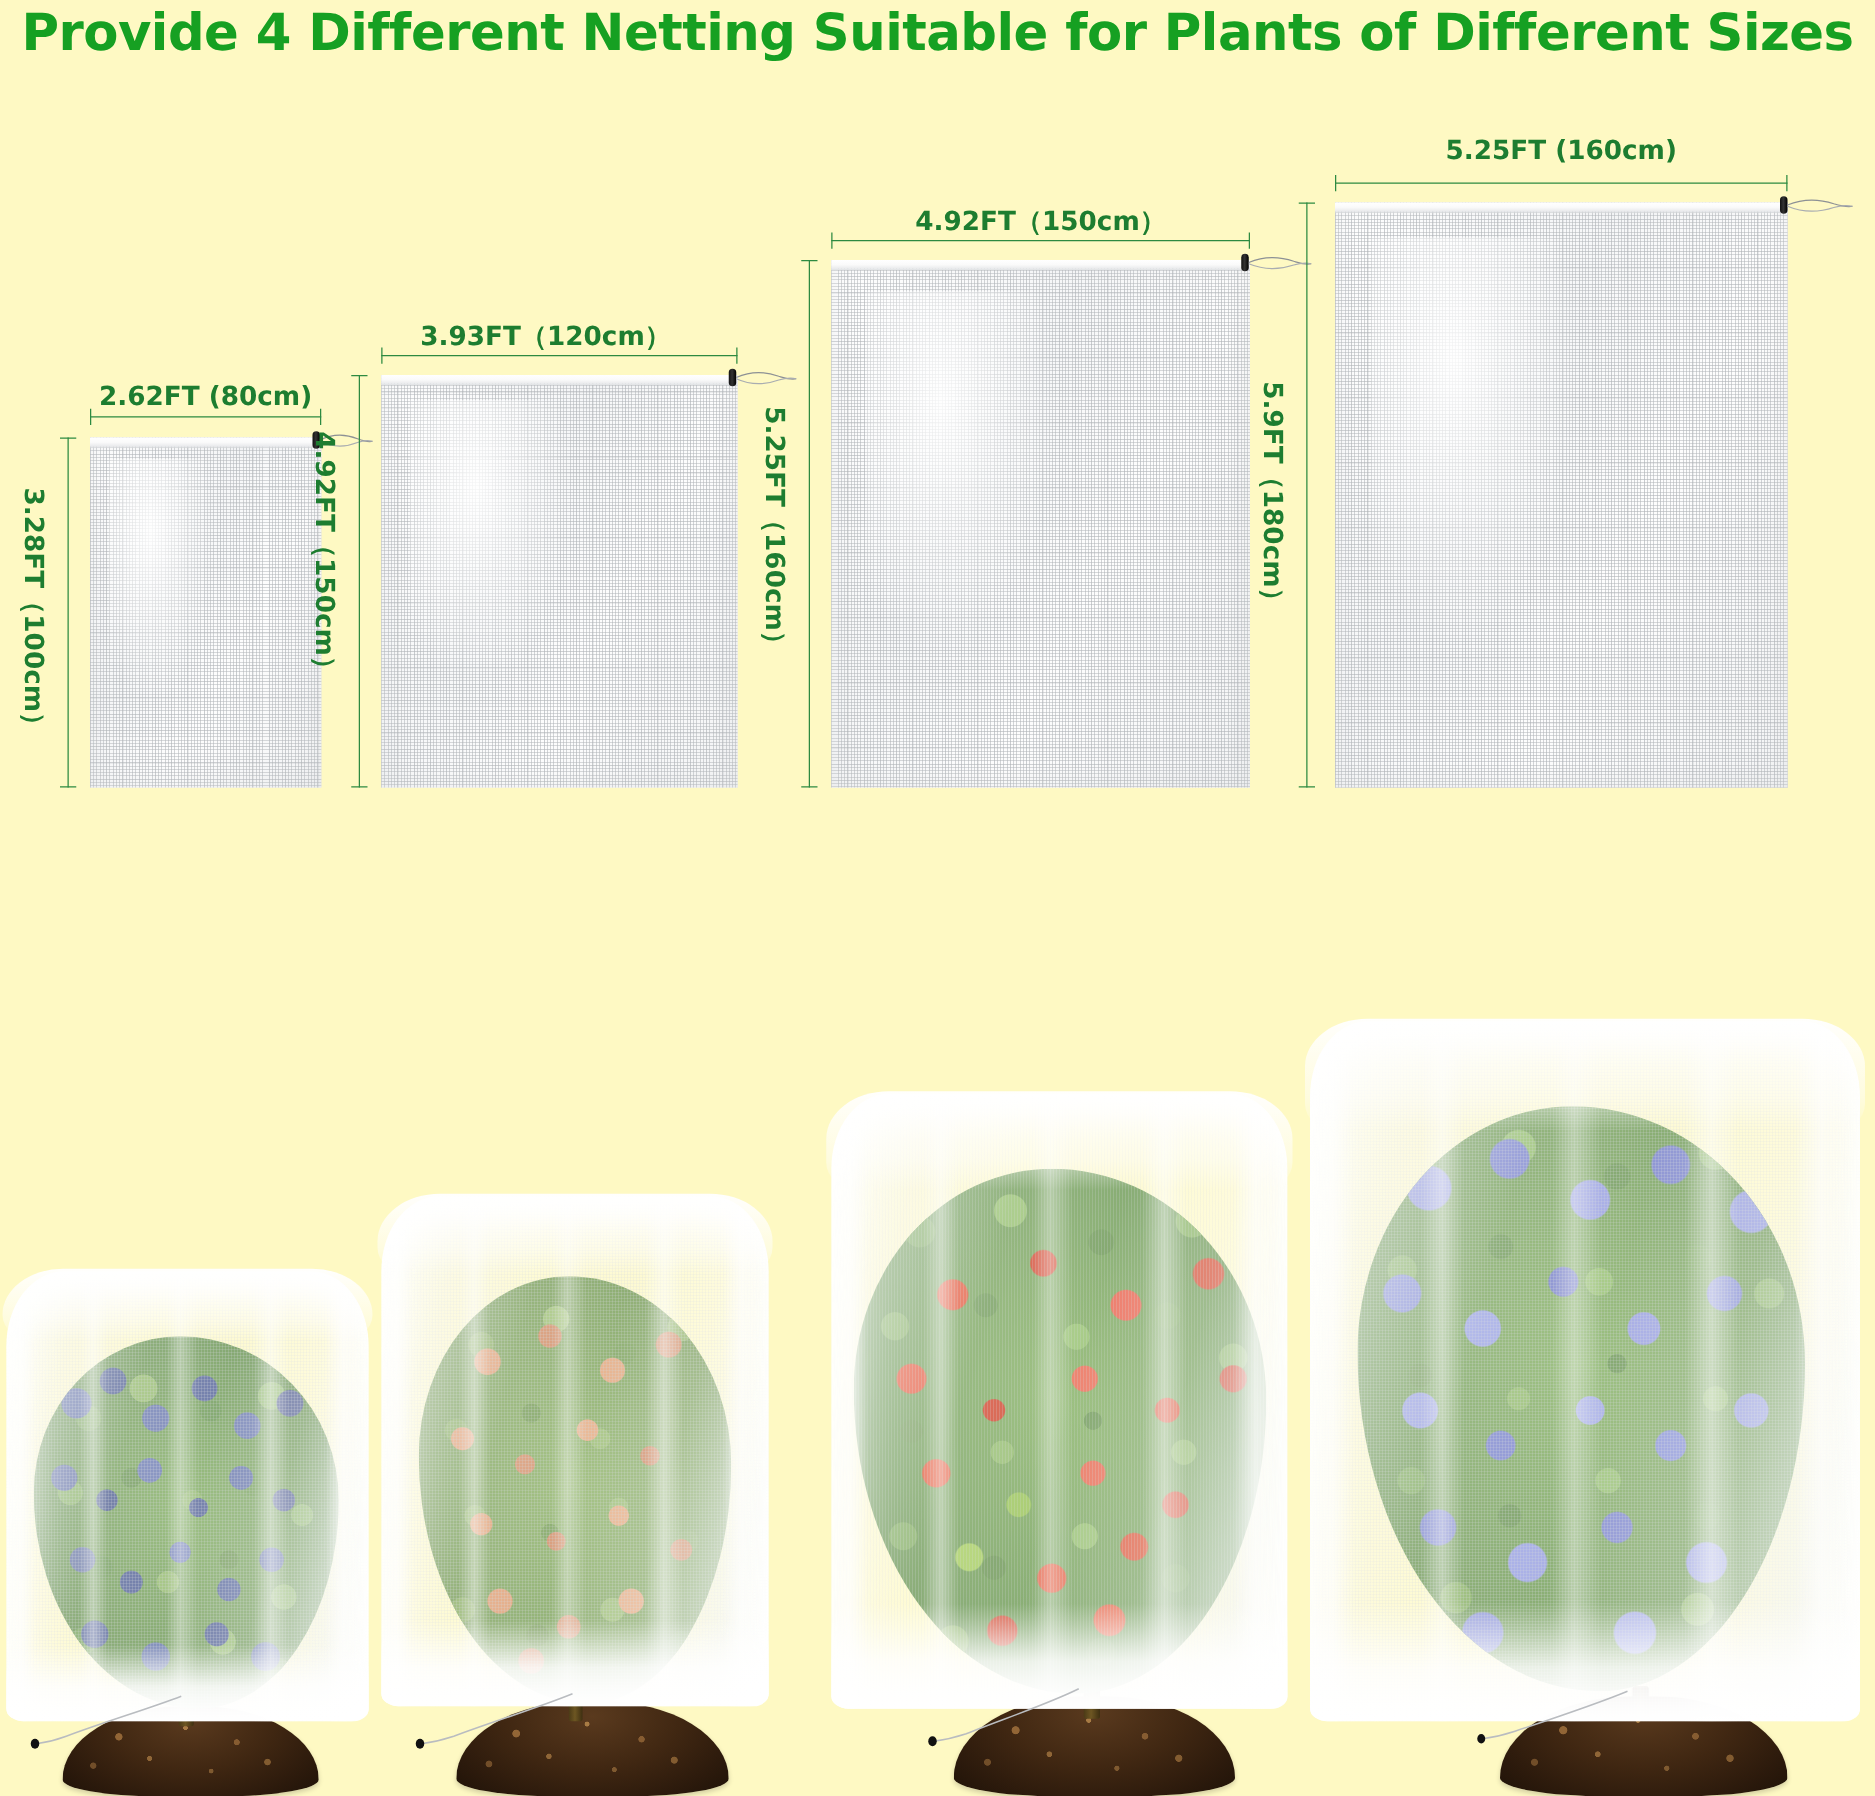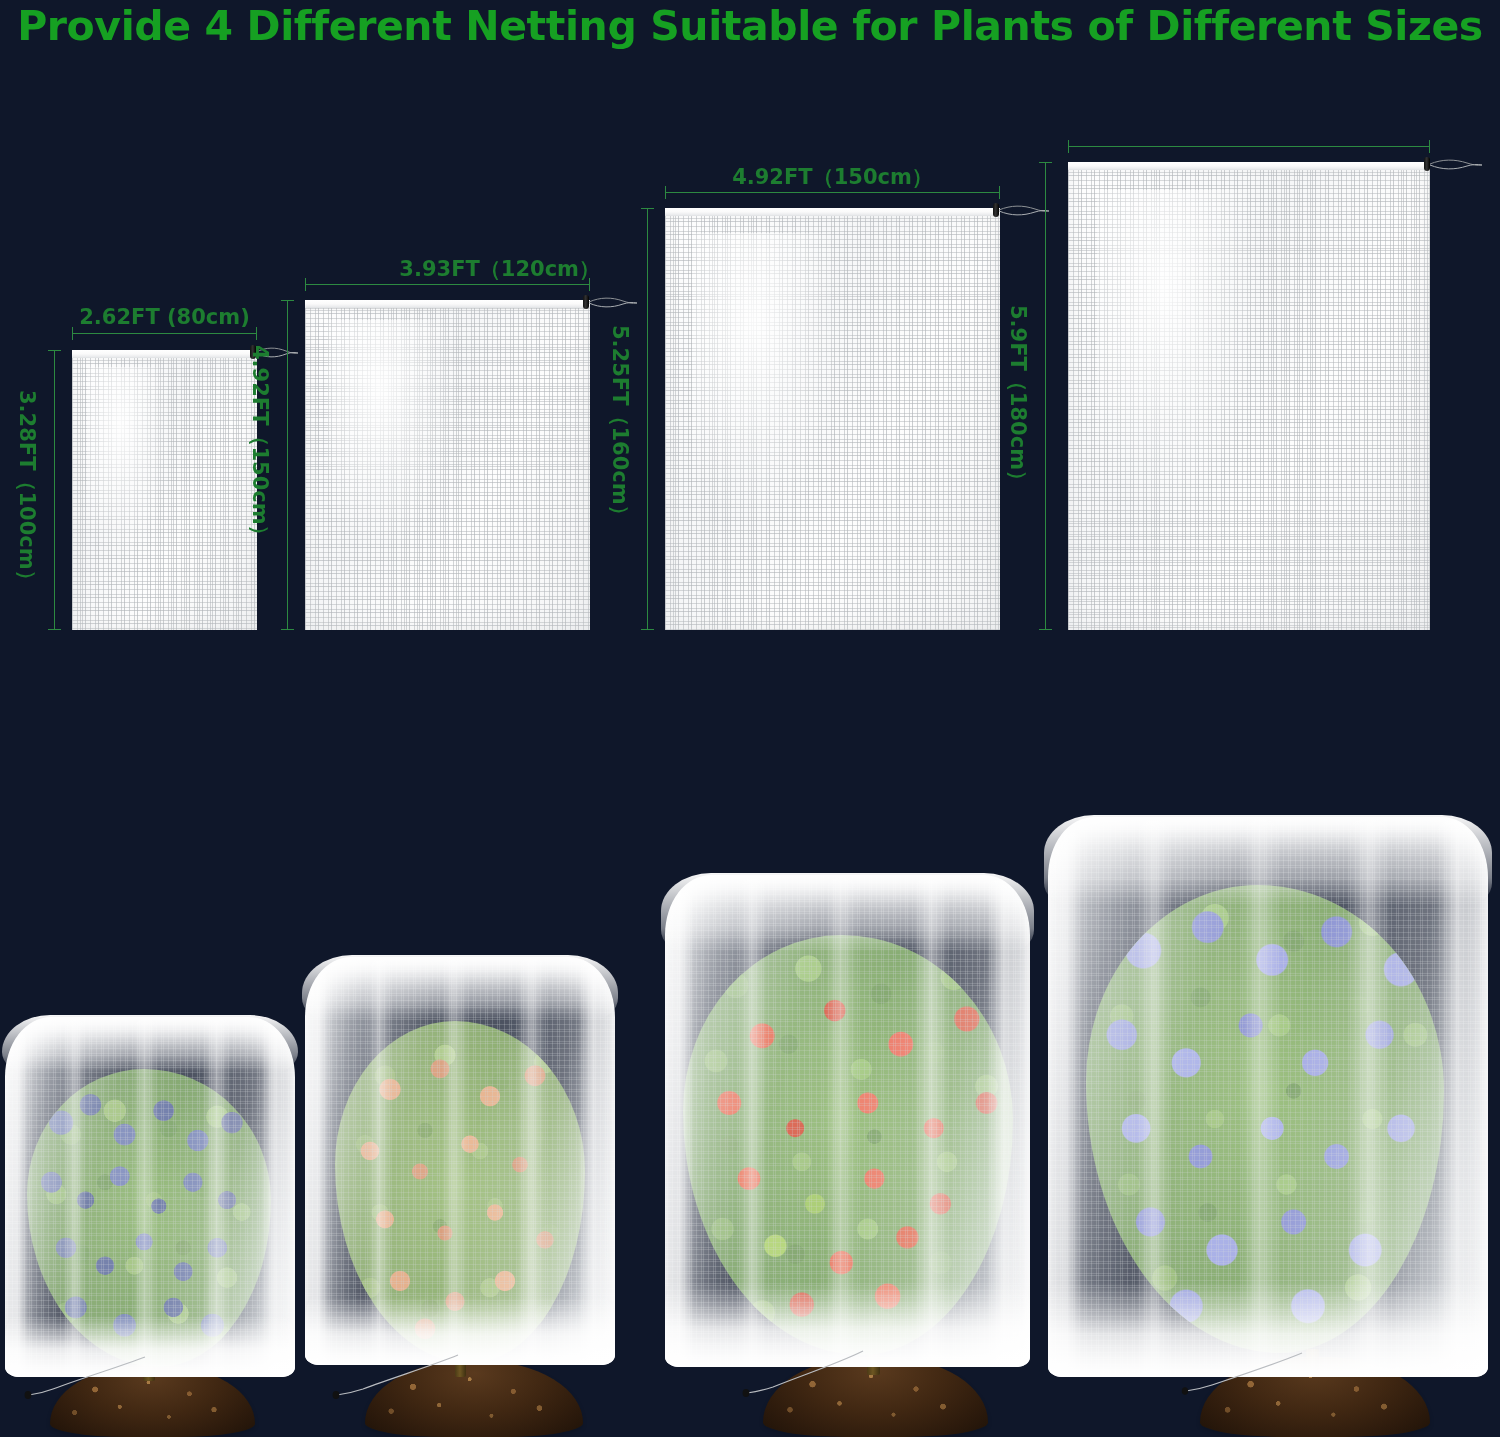--- a/index.html
+++ b/index.html
@@ -10,21 +10,21 @@
     height: 1437px;
     background: #ffffff;
     font-family: "Liberation Sans", sans-serif;
     overflow: hidden;
   }
 
   #page {
     position: relative;
     width: 1500px;
     height: 1437px;
-    background: #0f172a;
+    background: #fef9c3;
   }
 
   
   #title {
     position: absolute;
     left: 0; top: 2px;
     width: 1500px;
     text-align: center;
     font-size: 41px;
     font-weight: 700;
@@ -294,21 +294,21 @@
 
       <div class="drawstring" style="left:333px; top:294px; width:52px; height:18px;">
         <div class="toggle" style="left:0px; top:1px;"></div>
         <svg class="cord" width="52" height="18" viewBox="0 0 52 18" style="left:4px; top:0;">
           <path d="M2,8 C13,3 25,3 36,7 C41,8.5 45,10 50,9" fill="none" stroke="#8d9195" stroke-width="1"></path>
           <path d="M2,9 C13,14 25,14 36,10 C41,8.5 45,8 50,9" fill="none" stroke="#a9adb1" stroke-width="1"></path>
         </svg>
       </div>
 
       <div class="dim-h" style="left:55px; top:284px; width:285px;"></div>
-      <div class="dim-label h" style="left:45px; top:255px; width:305px;text-align:right;">3.93FT（120cm）</div>
+      <div class="dim-label h" style="left:34px; top:255px; width:305px;">3.93FT（120cm）</div>
 
       <div class="dim-v" style="left:37px; top:300px; height:330px;"></div>
       <div class="dim-label v" style="left:24px; top:345px;">4.92FT（150cm）</div>
     </div>
 
     <div class="bag-group" style="left:610px; top:0px; width:430px; height:690px;">
 
       <div class="mesh" style="left:55px; top:208px; width:335px; height:422px;"></div>
 
       <div class="drawstring" style="left:383px; top:202px; width:54px; height:18px;">
@@ -332,20 +332,21 @@
 
       <div class="drawstring" style="left:424px; top:156px; width:56px; height:18px;">
         <div class="toggle" style="left:0px; top:1px;"></div>
         <svg class="cord" width="56" height="18" viewBox="0 0 56 18" style="left:4px; top:0;">
           <path d="M2,8 C14,3 27,3 39,7 C44,8.5 49,10 54,9" fill="none" stroke="#8d9195" stroke-width="1"></path>
           <path d="M2,9 C14,14 27,14 39,10 C44,8.5 49,8 54,9" fill="none" stroke="#a9adb1" stroke-width="1"></path>
         </svg>
       </div>
 
       <div class="dim-h" style="left:68px; top:146px; width:362px;"></div>
+      <div class="dim-label h" style="left:58px; top:108px; width:382px;">5.25FT (160cm)</div>
 
       <div class="dim-v" style="left:45px; top:162px; height:468px;"></div>
       <div class="dim-label v" style="left:32px; top:305px;">5.9FT（180cm）</div>
     </div>
   </div>
 
   <div id="plants">
 
     <div class="plant-group" style="left:5px; width:290px; height:420px;">
 

